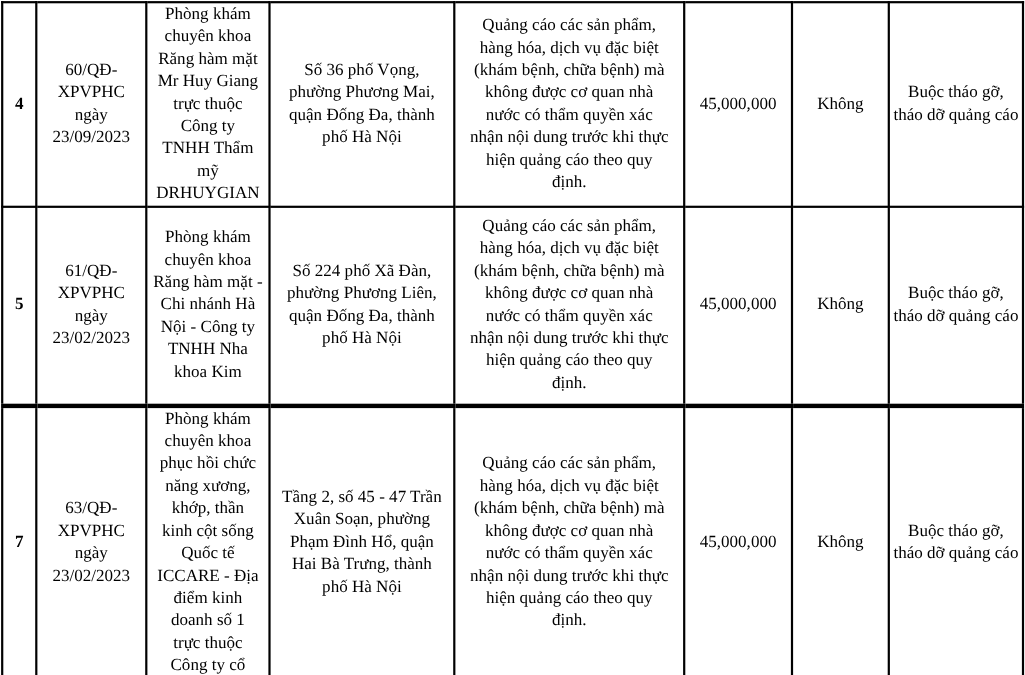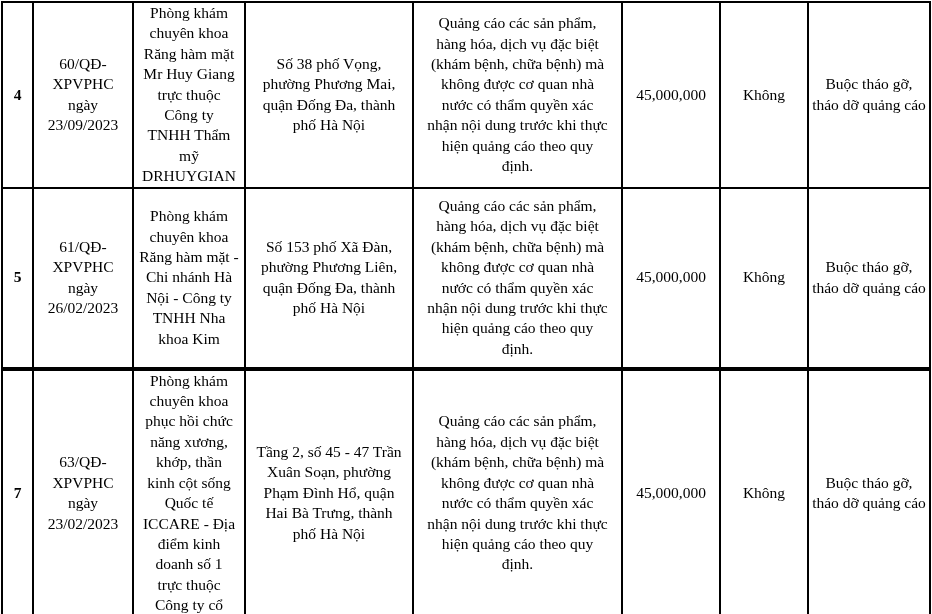--- a/index.html
+++ b/index.html
@@ -68,21 +68,21 @@
 23/09/2023</td>
         <td class="c-violator">Phòng khám
 chuyên khoa
 Răng hàm mặt
 Mr Huy Giang
 trực thuộc
 Công ty
 TNHH Thẩm
 mỹ
 DRHUYGIAN</td>
-        <td class="c-address">Số 38 phố Vọng,
+        <td class="c-address">Số 36 phố Vọng,
 phường Phương Mai,
 quận Đống Đa, thành
 phố Hà Nội</td>
         <td class="c-violation">Quảng cáo các sản phẩm,
 hàng hóa, dịch vụ đặc biệt
 (khám bệnh, chữa bệnh) mà
 không được cơ quan nhà
 nước có thẩm quyền xác
 nhận nội dung trước khi thực
 hiện quảng cáo theo quy
@@ -90,29 +90,29 @@
         <td class="c-amount">45,000,000</td>
         <td class="c-status">Không</td>
         <td class="c-remedy">Buộc tháo gỡ,
 tháo dỡ quảng cáo</td>
       </tr>
       <tr class="r2">
         <td class="c-num">5</td>
         <td class="c-decision">61/QĐ-
 XPVPHC
 ngày
-26/02/2023</td>
+23/02/2023</td>
         <td class="c-violator">Phòng khám
 chuyên khoa
 Răng hàm mặt -
 Chi nhánh Hà
 Nội - Công ty
 TNHH Nha
 khoa Kim</td>
-        <td class="c-address">Số 153 phố Xã Đàn,
+        <td class="c-address">Số 224 phố Xã Đàn,
 phường Phương Liên,
 quận Đống Đa, thành
 phố Hà Nội</td>
         <td class="c-violation">Quảng cáo các sản phẩm,
 hàng hóa, dịch vụ đặc biệt
 (khám bệnh, chữa bệnh) mà
 không được cơ quan nhà
 nước có thẩm quyền xác
 nhận nội dung trước khi thực
 hiện quảng cáo theo quy

